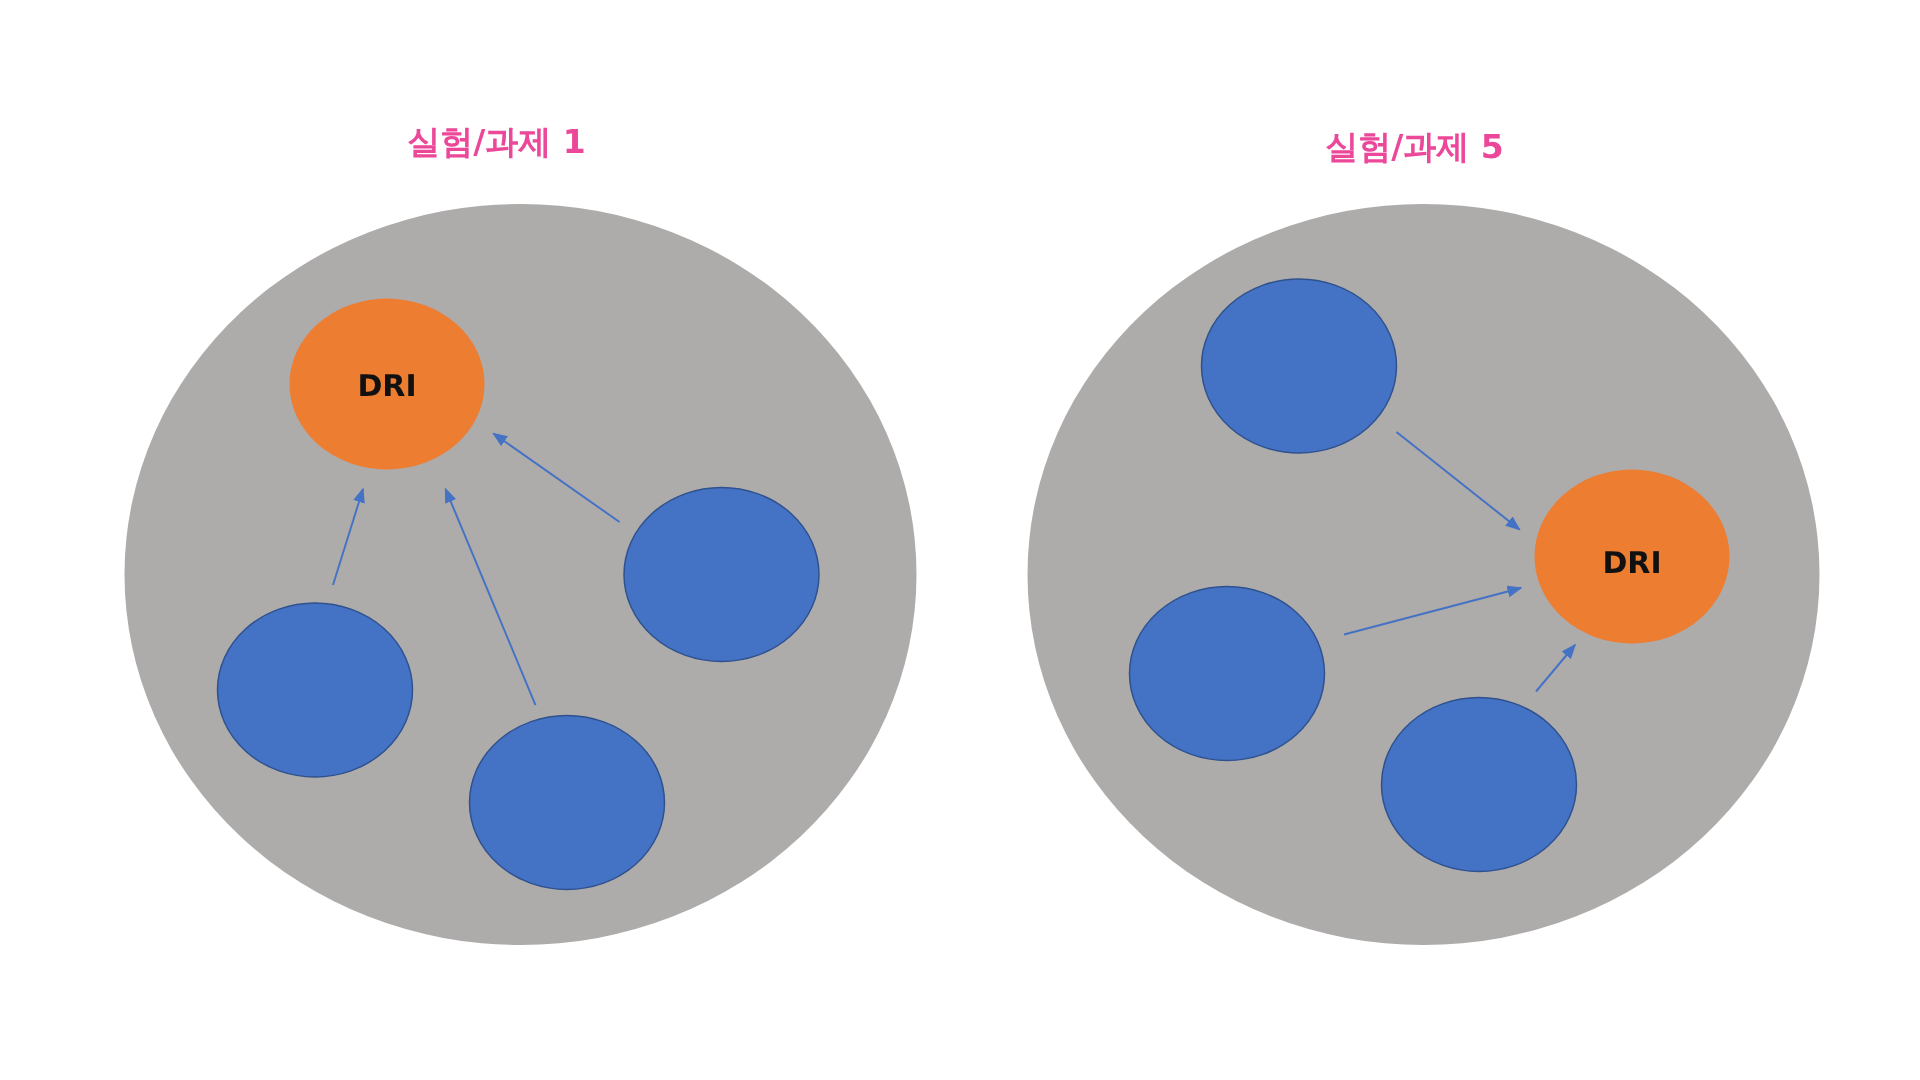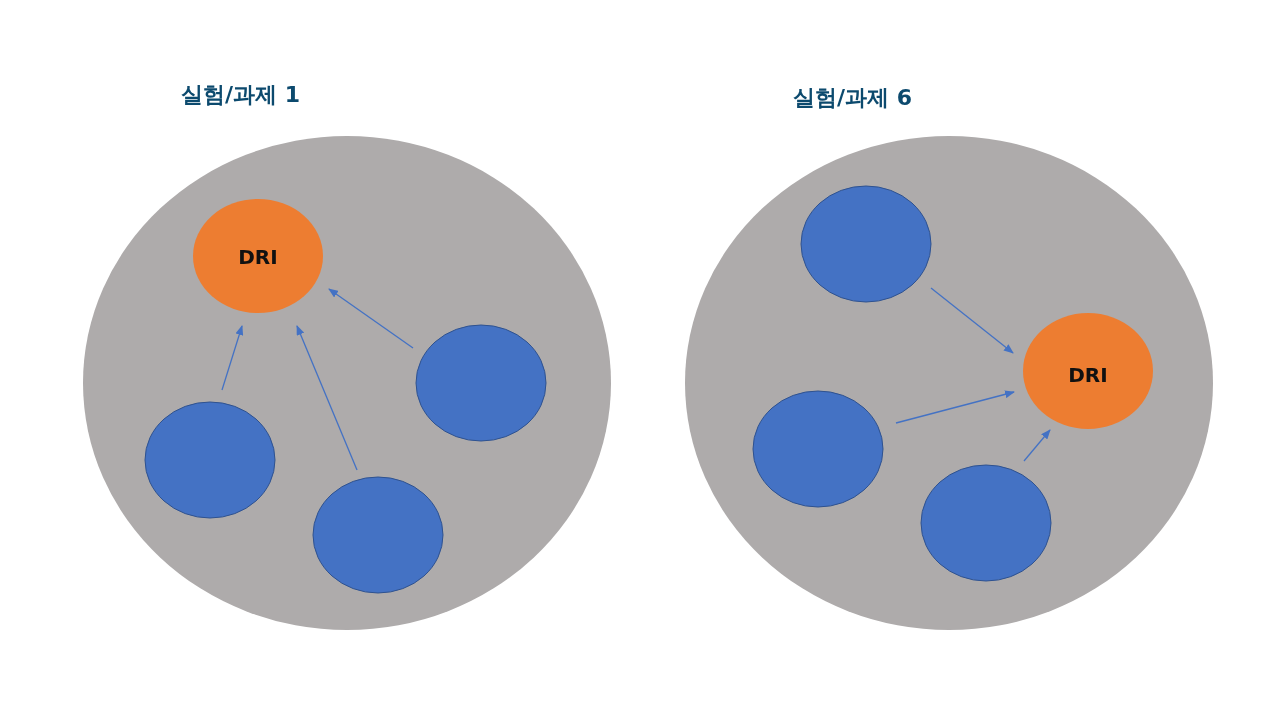--- a/index.html
+++ b/index.html
@@ -1,25 +1,25 @@
 <!DOCTYPE html>
 <html><head>
 <meta charset="utf-8">
 <style>
   html,body{margin:0;padding:0;background:#ffffff;}
   body{width:1280px;height:720px;position:relative;overflow:hidden;font-family:"DejaVu Sans",sans-serif;}
-  .title{position:absolute;font-weight:bold;font-size:22px;color:#0c4a6e;width:300px;}
+  .title{position:absolute;font-weight:bold;font-size:22px;color:#ec4899;text-align:center;width:300px;}
   svg{position:absolute;left:0;top:0;}
   .lbl{font-family:"DejaVu Sans",sans-serif;font-weight:bold;font-size:20px;fill:#111;}
 </style>
 </head>
 <body>
 
 <div class="title" style="left:181px;top:80px;">실험/과제 1</div>
-<div class="title" style="left:793px;top:83px;">실험/과제 6</div>
+<div class="title" style="left:793px;top:83px;">실험/과제 5</div>
 
 <svg width="1280" height="720" viewBox="0 0 1280 720">
   <defs>
     <marker id="ah" markerWidth="10" markerHeight="8" refX="9" refY="4" orient="auto" markerUnits="userSpaceOnUse">
       <path d="M0,0 L10,4 L0,8 Z" fill="#4472C4"></path>
     </marker>
   </defs>
 
   <g>
     <ellipse cx="347" cy="383" rx="264" ry="247" fill="#AEABAB"></ellipse>

